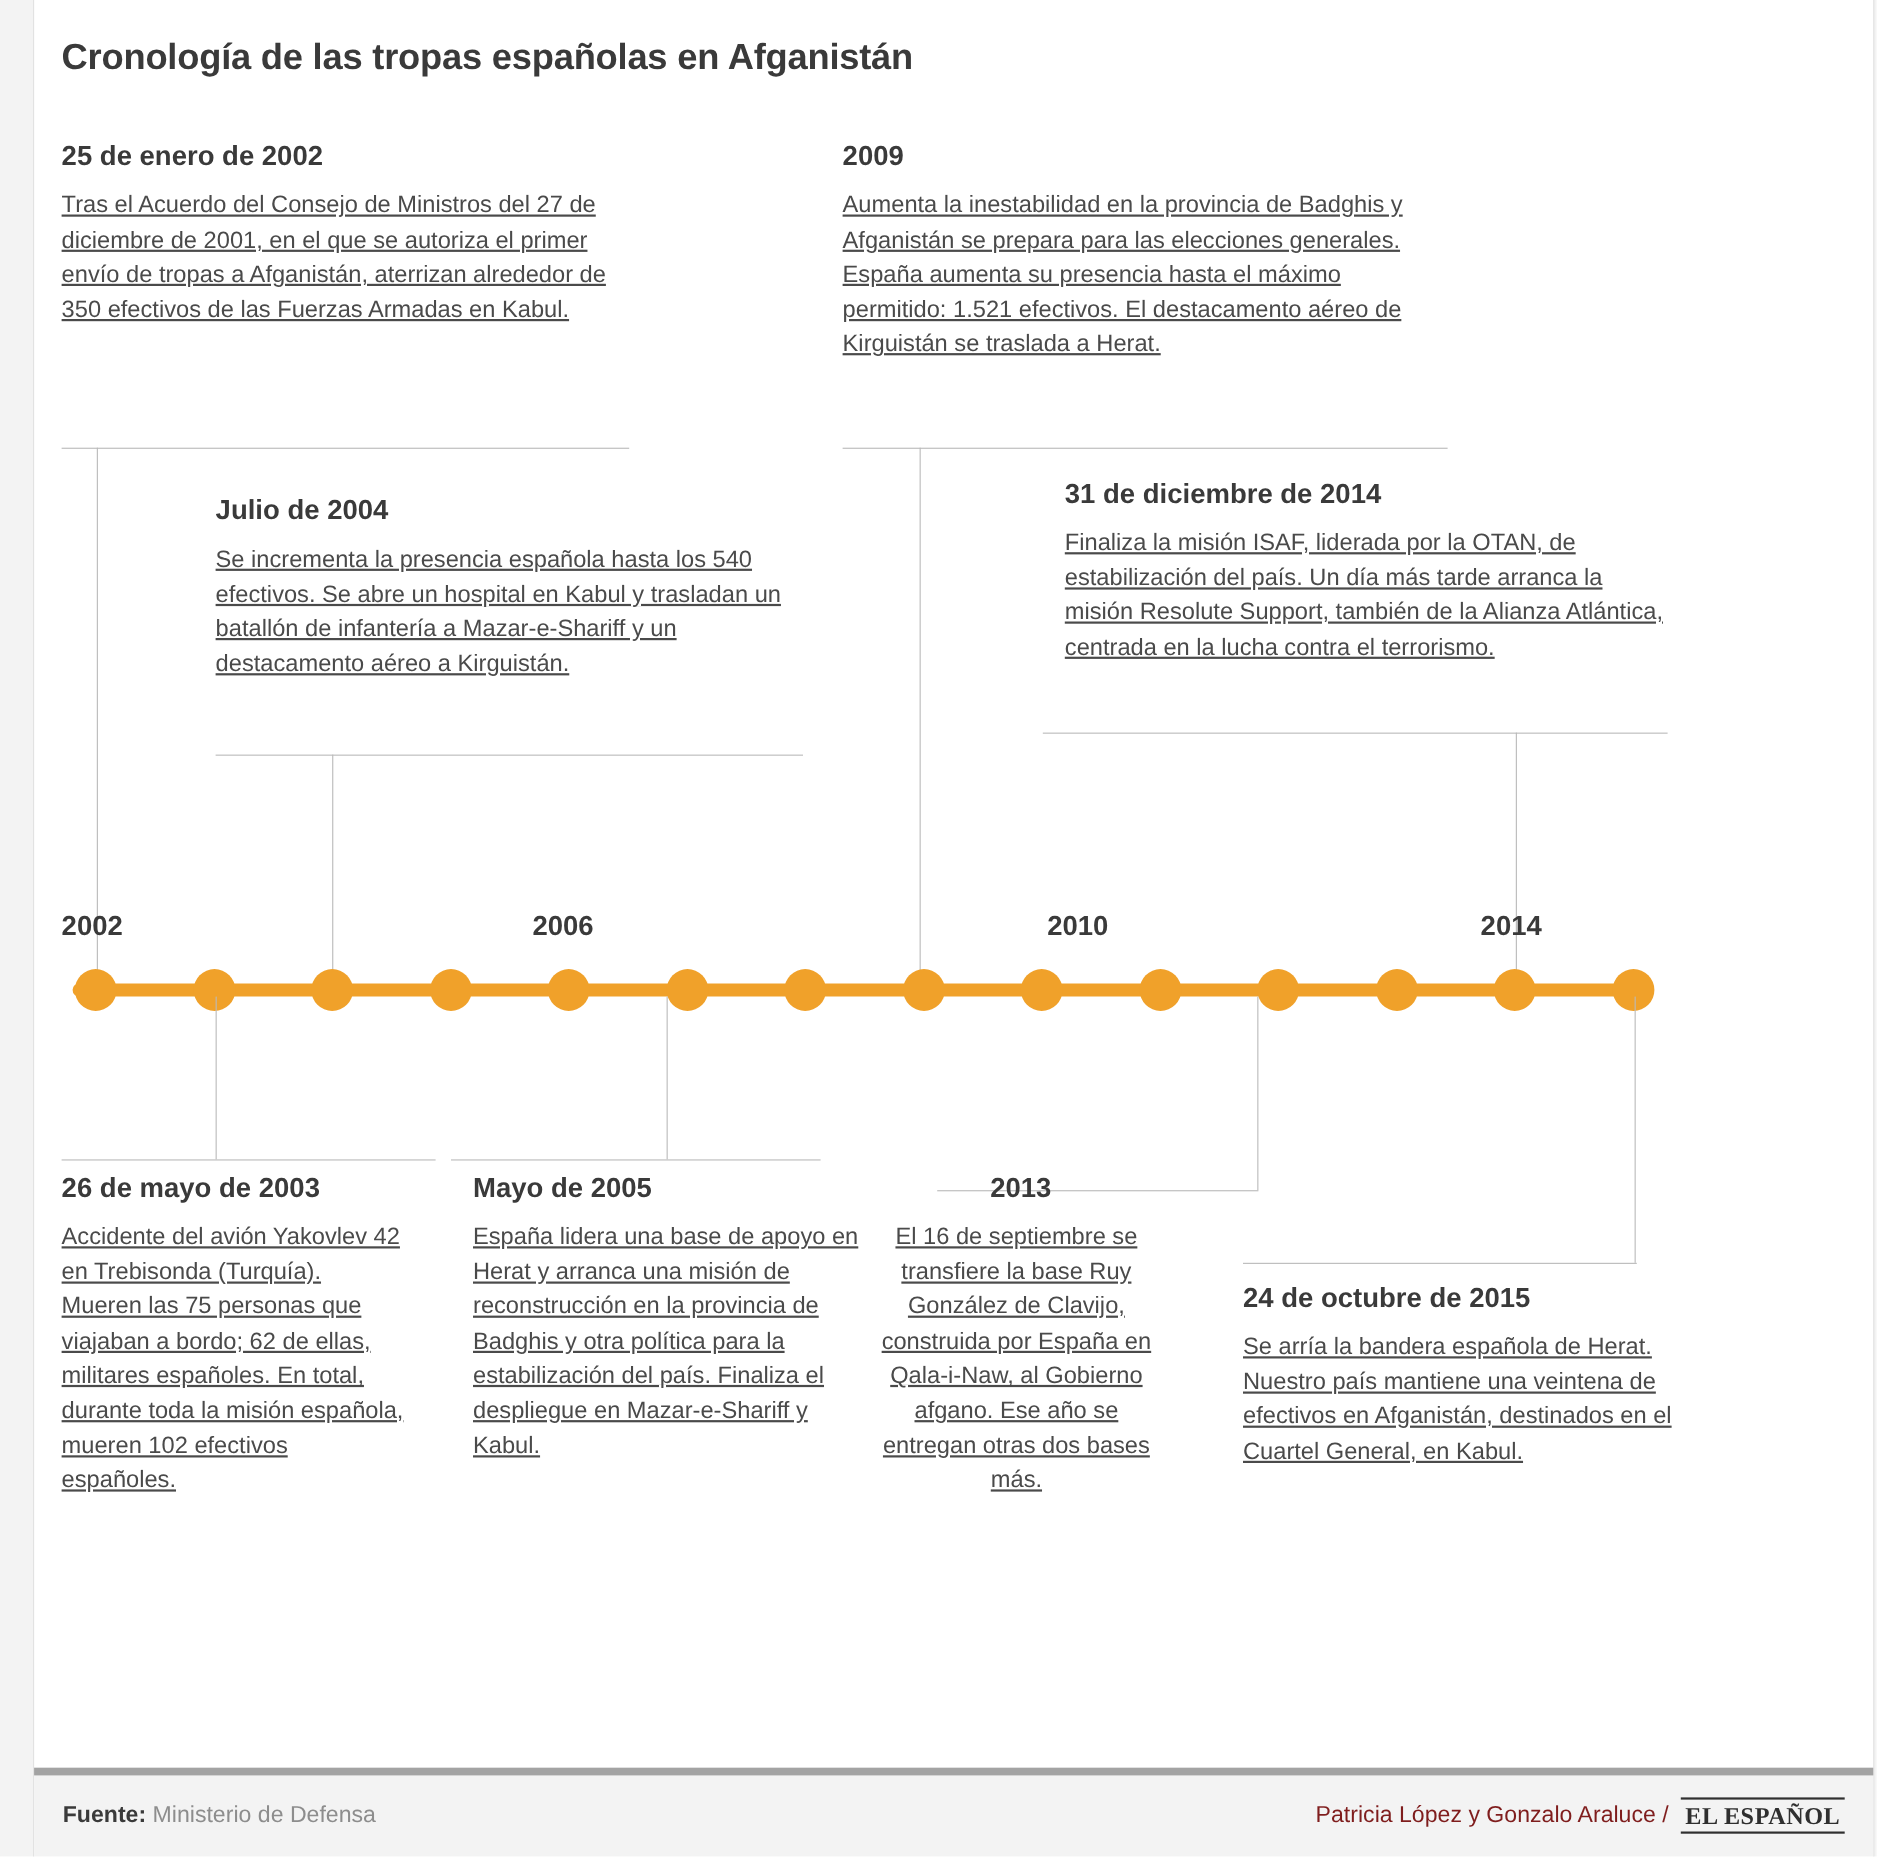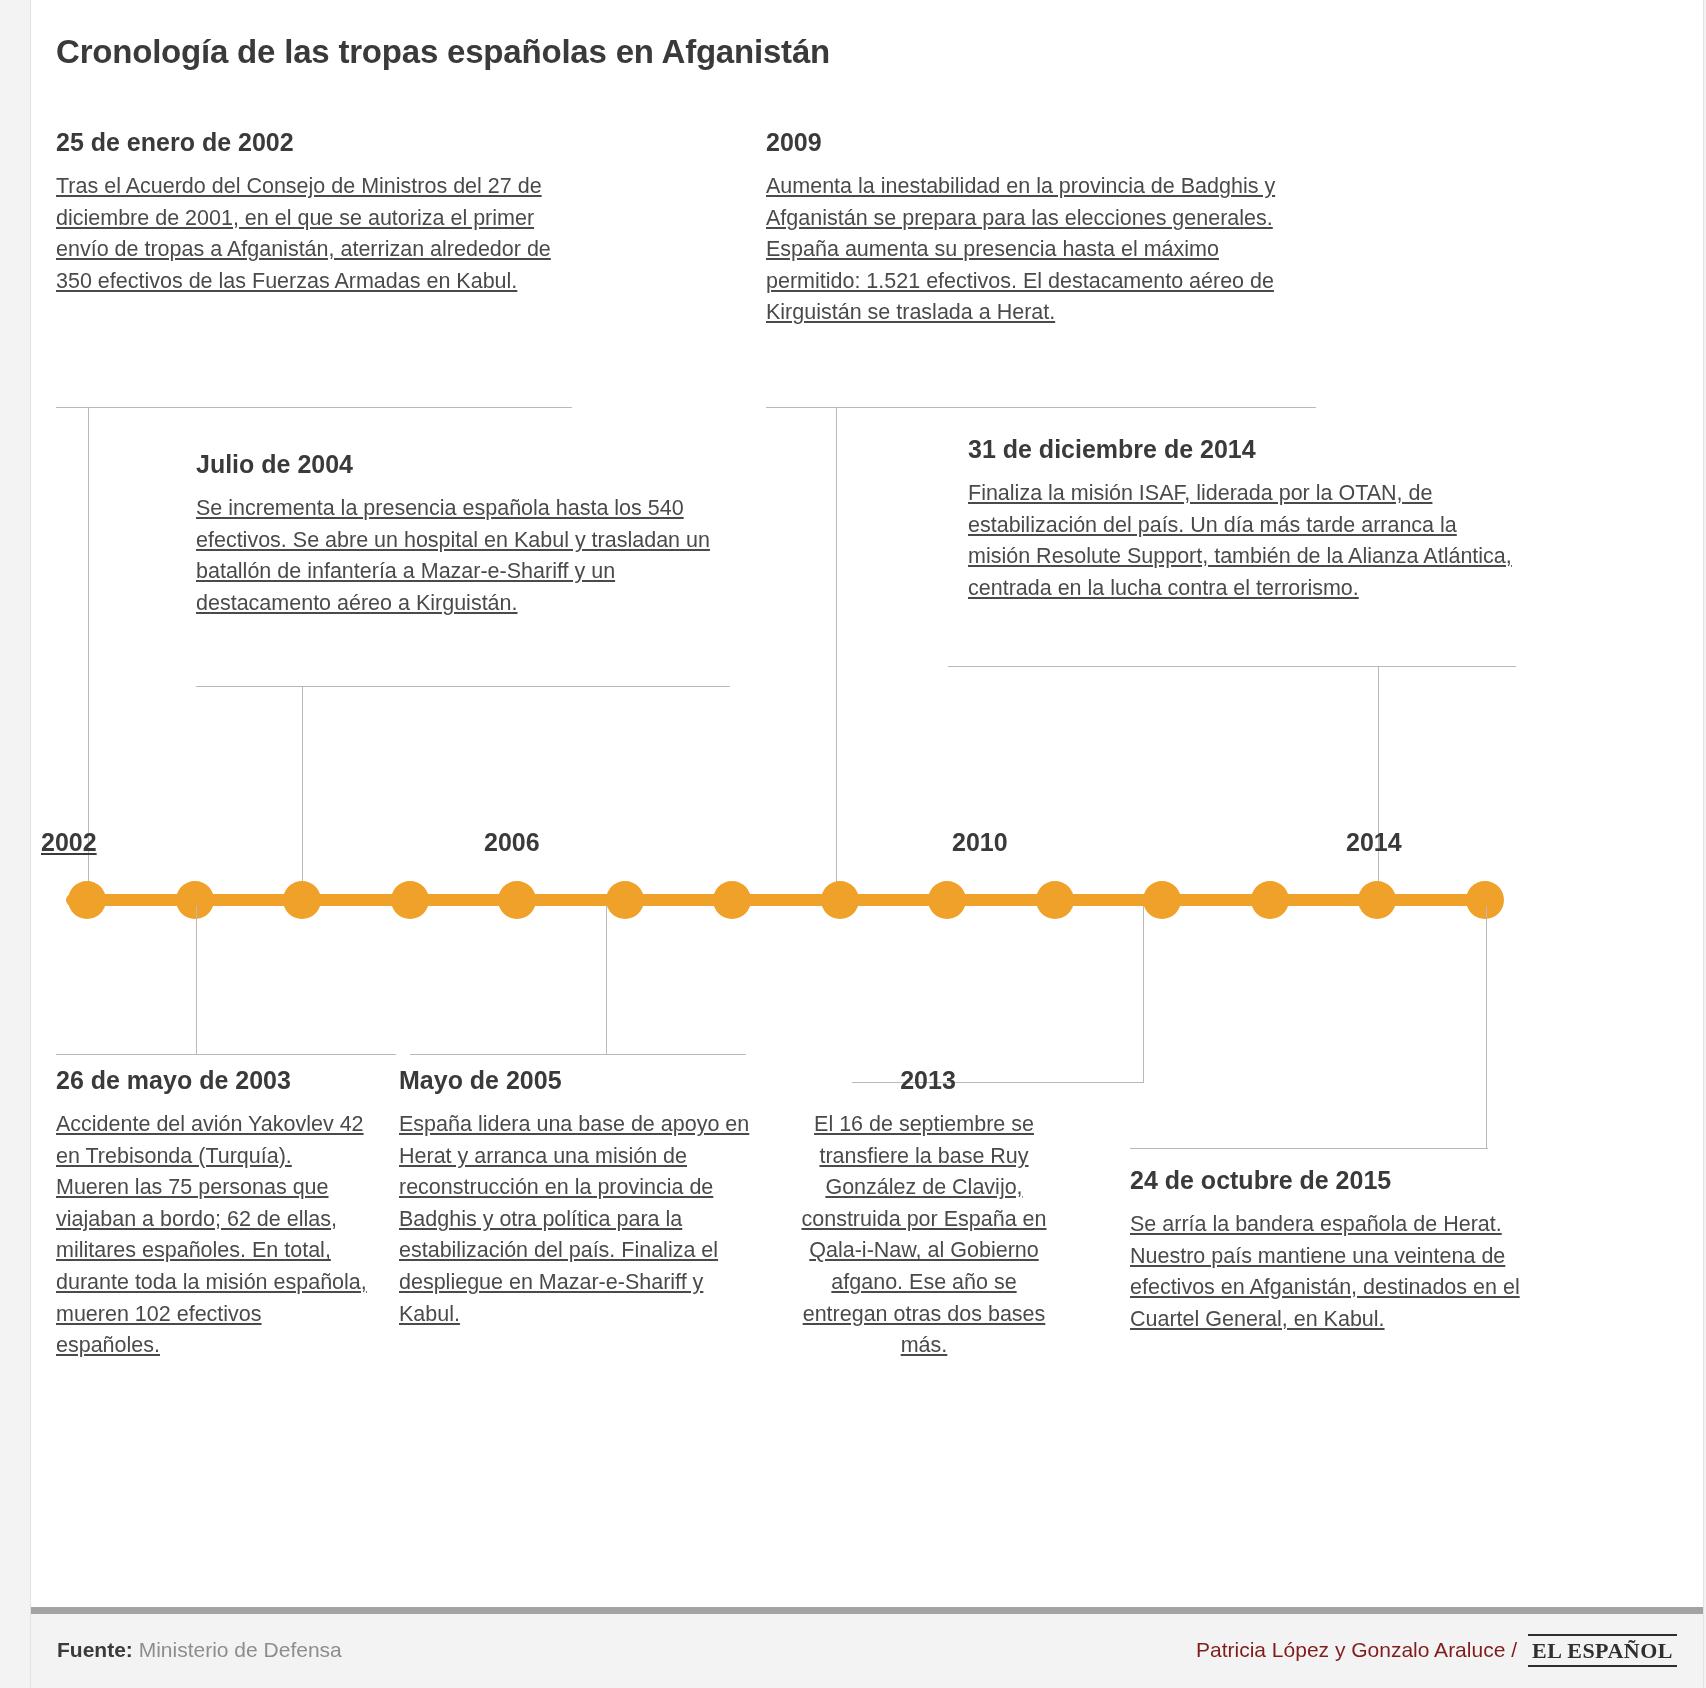--- a/index.html
+++ b/index.html
@@ -169,21 +169,21 @@
   <div class="hline" style="left:766px; top:407px; width:550px;"></div>
   <div class="vline" style="left:836px; top:407px; height:493px;"></div>
 
   <div class="event indent" style="left:968px; top:435px; width:560px;">
     <div class="ev-date">31 de diciembre de 2014</div>
     <div class="ev-body" style="width:548px;">Finaliza la misión ISAF, liderada por la OTAN, de estabilización del país. Un día más tarde arranca la misión Resolute Support, también de la Alianza Atlántica, centrada en la lucha contra el terrorismo.</div>
   </div>
   <div class="hline" style="left:948px; top:666px; width:568px;"></div>
   <div class="vline" style="left:1378px; top:666px; height:234px;"></div>
 
-  <div class="year" style="left:41px;text-decoration:underline;">2002</div>
+  <div class="year" style="left:56px;">2002</div>
   <div class="year" style="left:484px;">2006</div>
   <div class="year" style="left:918px;margin-left:34px;">2010</div>
   <div class="year" style="left:1346px;">2014</div>
 
   <div class="axis"></div>
 
   <div class="dot" style="left:68px;"></div>
   <div class="dot" style="left:176px;"></div>
   <div class="dot" style="left:283px;"></div>
   <div class="dot" style="left:391px;"></div>
@@ -200,21 +200,21 @@
 
   <div class="vline" style="left:196px; top:906px; height:148px;"></div>
   <div class="hline" style="left:56px; top:1054px; width:340px;"></div>
   <div class="event" style="left:56px; top:1066px; width:330px;">
     <div class="ev-date">26 de mayo de 2003</div>
     <div class="ev-body" style="width:312px;">Accidente del avión Yakovlev 42 en Trebisonda (Turquía). Mueren las 75 personas que viajaban a bordo; 62 de ellas, militares españoles. En total, durante toda la misión española, mueren 102 efectivos españoles.</div>
   </div>
 
   <div class="vline" style="left:606px; top:906px; height:148px;"></div>
   <div class="hline" style="left:410px; top:1054px; width:336px;"></div>
-  <div class="event" style="left:399px; top:1066px; width:340px;">
+  <div class="event" style="left:430px; top:1066px; width:340px;">
     <div class="ev-date">Mayo de 2005</div>
     <div class="ev-body" style="width:352px;">España lidera una base de apoyo en Herat y arranca una misión de reconstrucción en la provincia de Badghis y otra política para la estabilización del país. Finaliza el despliegue en Mazar-e-Shariff y Kabul.</div>
   </div>
 
   <div class="vline" style="left:1143px; top:906px; height:176px;"></div>
   <div class="hline" style="left:852px; top:1082px; width:292px;"></div>
   <div class="event" style="left:788px; top:1066px; width:280px;text-align:center;">
     <div class="ev-date">2013</div>
     <div class="ev-body" style="width:272px;">El 16 de septiembre se transfiere la base Ruy González de Clavijo, construida por España en Qala-i-Naw, al Gobierno afgano. Ese año se entregan otras dos bases más.</div>
   </div>

